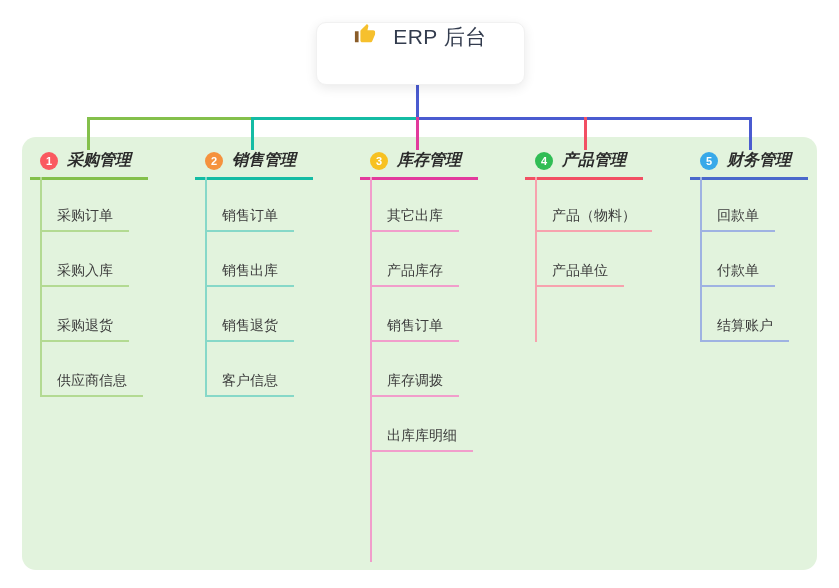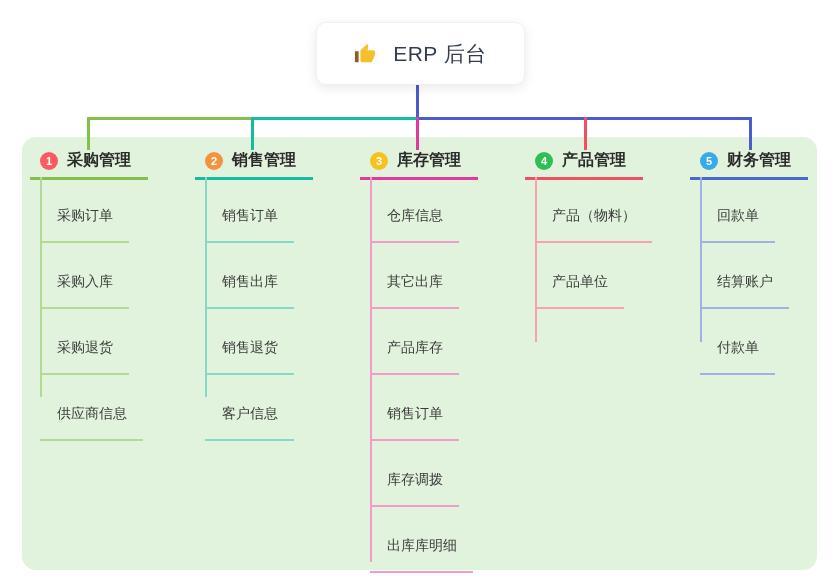--- a/index.html
+++ b/index.html
@@ -6,21 +6,21 @@
   body{
     width:839px;height:588px;position:relative;overflow:hidden;
     background:#ffffff;
     font-family:"Liberation Sans","DejaVu Sans",sans-serif;
   }
   
   .root-card{
     position:absolute;left:316px;top:22px;width:207px;height:61px;
     background:#ffffff;border:1px solid #f1f1f1;border-radius:10px;
     box-shadow:0 3px 12px rgba(0,0,0,.09);
-    display:flex;align-items:center;justify-content:center;gap:17px;
+    display:flex;align-items:flex-start;justify-content:center;gap:17px;
     font-size:21px;color:#333c4e;letter-spacing:.5px;
   }
   .root-card svg{display:block;}
   
   .line{position:absolute;}
   .stem{left:416px;top:84px;width:3px;height:35px;}
   .bus{top:117px;height:3px;}
   .seg1{left:87px;width:166px;}
   .seg2{left:251px;width:167px;}
   .seg3{left:416px;width:336px;}
@@ -38,25 +38,25 @@
     display:flex;align-items:center;gap:9px;
     width:118px;box-sizing:border-box;
     padding:5px 0 6px 10px;
     border-bottom:3px solid var(--main);
     cursor:default;
   }
   .badge{
     width:18px;height:18px;border-radius:50%;flex:0 0 18px;
     color:#fff;font-size:11px;font-weight:bold;line-height:18px;text-align:center;
   }
-  .hd .lbl{font-size:16px;font-weight:600;color:#2b2b2b;white-space:nowrap;}
+  .hd .lbl{font-size:16px;font-weight:600;color:#2b2b2b;white-space:nowrap;font-style:italic;}
   .rail{position:absolute;left:10px;top:32px;width:2px;background:var(--sub);}
   .col ul{position:absolute;left:10px;top:32px;margin:0;padding:0;list-style:none;}
   .col li{
-    box-sizing:border-box;height:66px;width:max-content;
+    box-sizing:border-box;height:55px;width:max-content;
     padding:29px 16px 18px 17px;
     border-bottom:2px solid var(--sub);
     font-size:14px;line-height:18px;color:#3c3c3c;white-space:nowrap;
   }
 </style>
 </head>
 <body>
 
 <div class="board" style="background: rgb(226, 243, 221);"></div>
 
@@ -108,21 +108,20 @@
   </ul>
 </div>
 
 <div class="col c3" style="--main: #e23a9c; --sub: #f19dcb;">
   <div class="hd">
     <span class="badge" style="background: rgb(247, 193, 34);">3</span>
     <span class="lbl">库存管理</span>
   </div>
   <div class="rail" style="height:385px"></div>
   <ul>
-    <li>仓库信息</li>
     <li>其它出库</li>
     <li>产品库存</li>
     <li>销售订单</li>
     <li>库存调拨</li>
     <li>出库库明细</li>
   </ul>
 </div>
 
 <div class="col c4" style="--main: #f24f63; --sub: #f7a2ae;">
   <div class="hd">
@@ -137,16 +136,16 @@
 </div>
 
 <div class="col c5" style="--main: #4b68cb; --sub: #9fb2e2;">
   <div class="hd">
     <span class="badge" style="background: rgb(56, 169, 233);">5</span>
     <span class="lbl">财务管理</span>
   </div>
   <div class="rail" style="height:165px"></div>
   <ul>
     <li>回款单</li>
+    <li>付款单</li>
     <li>结算账户</li>
-    <li>付款单</li>
   </ul>
 </div>
 
 </body></html>

